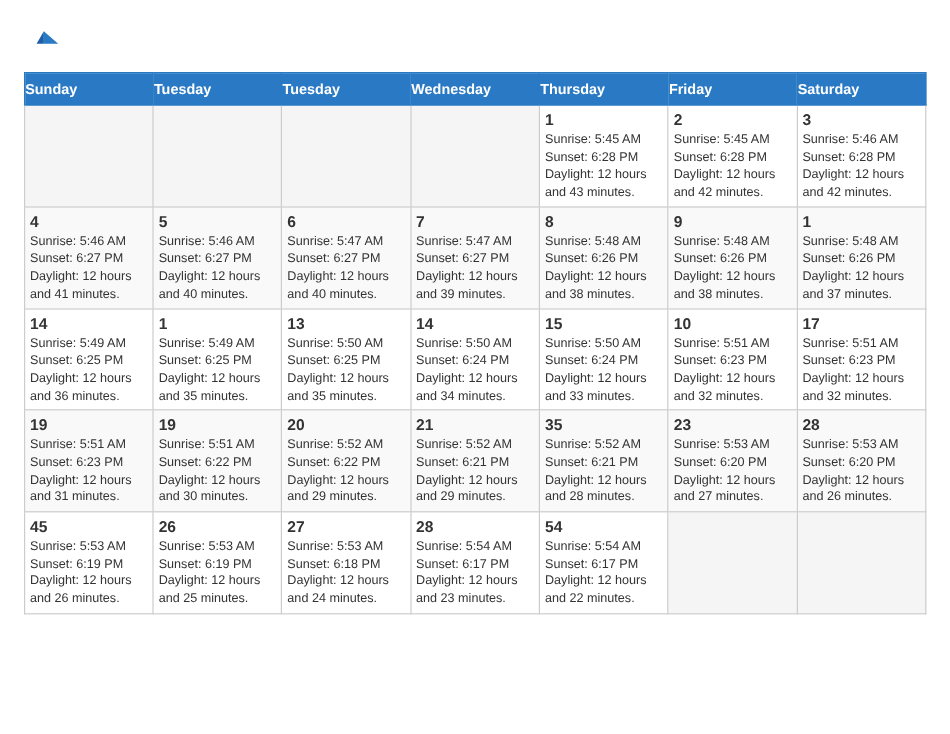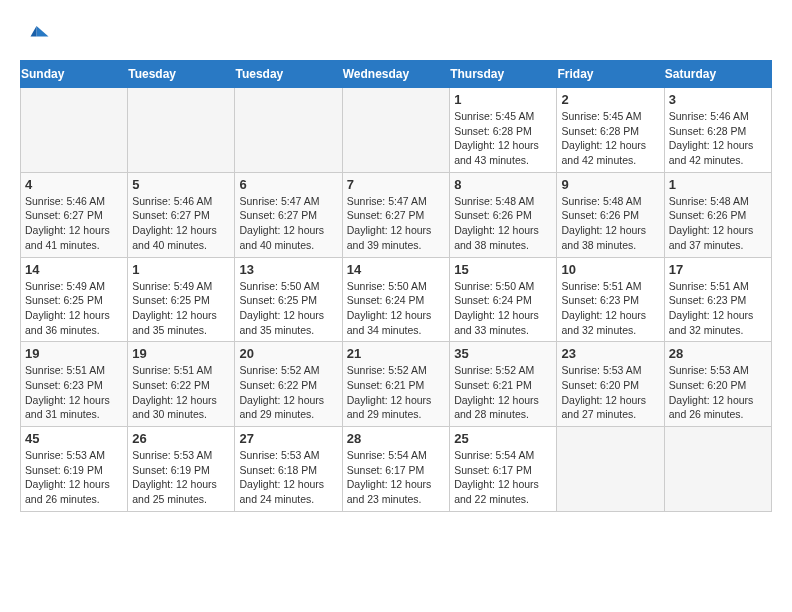--- a/index.html
+++ b/index.html
@@ -333,21 +333,21 @@
 and 24 minutes.</div>
         </td>
         <td>
           <span class="day-number">28</span>
           <div class="day-info" style="white-space: pre-line;">Sunrise: 5:54 AM
 Sunset: 6:17 PM
 Daylight: 12 hours
 and 23 minutes.</div>
         </td>
         <td>
-          <span class="day-number">25</span>
+          <span class="day-number">54</span>
           <div class="day-info" style="white-space: pre-line;">Sunrise: 5:54 AM
 Sunset: 6:17 PM
 Daylight: 12 hours
 and 22 minutes.</div>
         </td>
         <td class="empty"></td>
         <td class="empty"></td>
       </tr>
     </tbody>
 </table>

